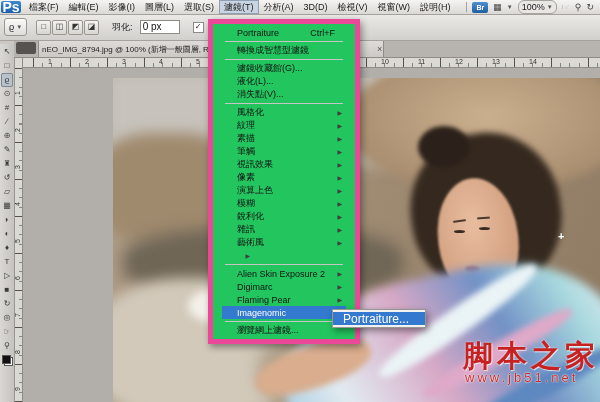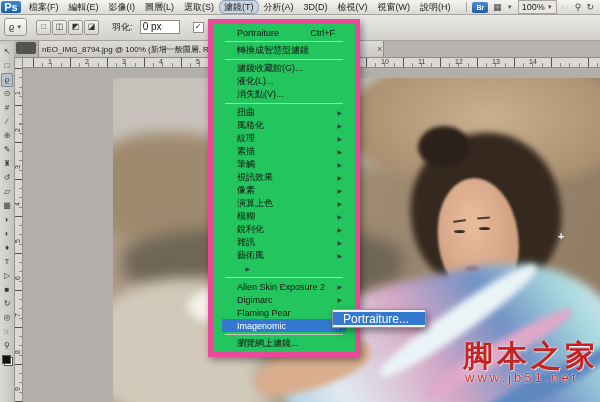--- a/index.html
+++ b/index.html
@@ -2,30 +2,30 @@
 <html><head>
 <meta charset="utf-8">
 <style>
   html,body{margin:0;padding:0;}
   #app{position:relative;width:600px;height:402px;background:#cbc8c3;overflow:hidden;
        font-family:"Liberation Sans",sans-serif;-webkit-font-smoothing:antialiased;}
   
   .menubar{position:absolute;left:0;top:0;right:0;height:14px;background:linear-gradient(#f5f4f2,#dbd9d5);
            border-bottom:1px solid #a5a29d;display:flex;align-items:center;font-size:9px;color:#1c1c1c;z-index:5;}
   .logo{width:20px;height:12px;margin:0 3px 0 1px;background:linear-gradient(#3c8ad2,#1b5fa8);color:#fff;
-        font-weight:bold;font-size:11px;display:flex;align-items:center;justify-content:center;border-radius:2px;}
+        font-weight:bold;font-size:14px;display:flex;align-items:center;justify-content:center;border-radius:2px;}
   .mb-item{padding:0 5px;height:14px;display:flex;align-items:center;white-space:nowrap;}
-  .mb-item.active{background:#c9d4e2;box-shadow:inset 0 0 0 1px #8fa0b5;border-radius:6px;}
+  .mb-item.active{background:#c9d4e2;box-shadow:inset 0 0 0 1px #8fa0b5;}
   .mb-right{margin-left:auto;display:flex;align-items:center;gap:5px;padding-right:6px;}
   .mb-sep{width:1px;height:10px;background:#a5a29d;}
   .br-btn{width:16px;height:11px;background:linear-gradient(#4d8fd0,#205f9e);color:#fff;font-size:7px;font-weight:bold;
           display:flex;align-items:center;justify-content:center;border-radius:2px;}
   .mini-ic{font-size:9px;color:#444;line-height:10px;}
   .caret{font-size:6px;color:#555;}
-  .zoom-box{display:flex;align-items:center;gap:2px;padding:1px 3px;border:1px solid #a7a49f;background:#e9e7e4;border-radius:0;}
+  .zoom-box{display:flex;align-items:center;gap:2px;padding:1px 3px;border:1px solid #a7a49f;background:#e9e7e4;border-radius:6px;}
   
   .optionsbar{position:absolute;left:0;top:14px;right:0;height:26px;background:linear-gradient(#eceae7,#d2d0cc);
               border-bottom:1px solid #a5a29d;display:flex;align-items:center;gap:5px;padding-left:4px;font-size:9px;color:#222;z-index:4;}
   .tool-preset{display:flex;align-items:center;gap:2px;border:1px solid #9a978f;background:linear-gradient(#fbfbfa,#dedcd8);
                border-radius:3px;padding:1px 4px;height:14px;}
   .mode-group{display:flex;gap:1px;margin-left:4px;}
   .mode-btn{width:13px;height:13px;border:1px solid #9a978f;background:linear-gradient(#f4f3f1,#d8d6d2);
             font-size:8px;line-height:12px;text-align:center;color:#333;border-radius:2px;}
   .feather-input{width:34px;height:12px;background:#fff;border:1px solid #8d8a84;font-size:10px;color:#111;
                  padding:0 2px;display:flex;align-items:flex-start;margin-left:2px;}
@@ -310,25 +310,20 @@
         <span class="sc"></span>
         <span class="ar"></span>
       </div>
       <div class="mi">
         <span class="lbl">消失點(V)...</span>
         <span class="sc"></span>
         <span class="ar"></span>
       </div>
       <div class="sep"></div>
       <div class="mi">
-        <span class="lbl">扭曲</span>
-        <span class="sc"></span>
-        <span class="ar">▶</span>
-      </div>
-      <div class="mi">
         <span class="lbl">風格化</span>
         <span class="sc"></span>
         <span class="ar">▶</span>
       </div>
       <div class="mi">
         <span class="lbl">紋理</span>
         <span class="sc"></span>
         <span class="ar">▶</span>
       </div>
       <div class="mi">

